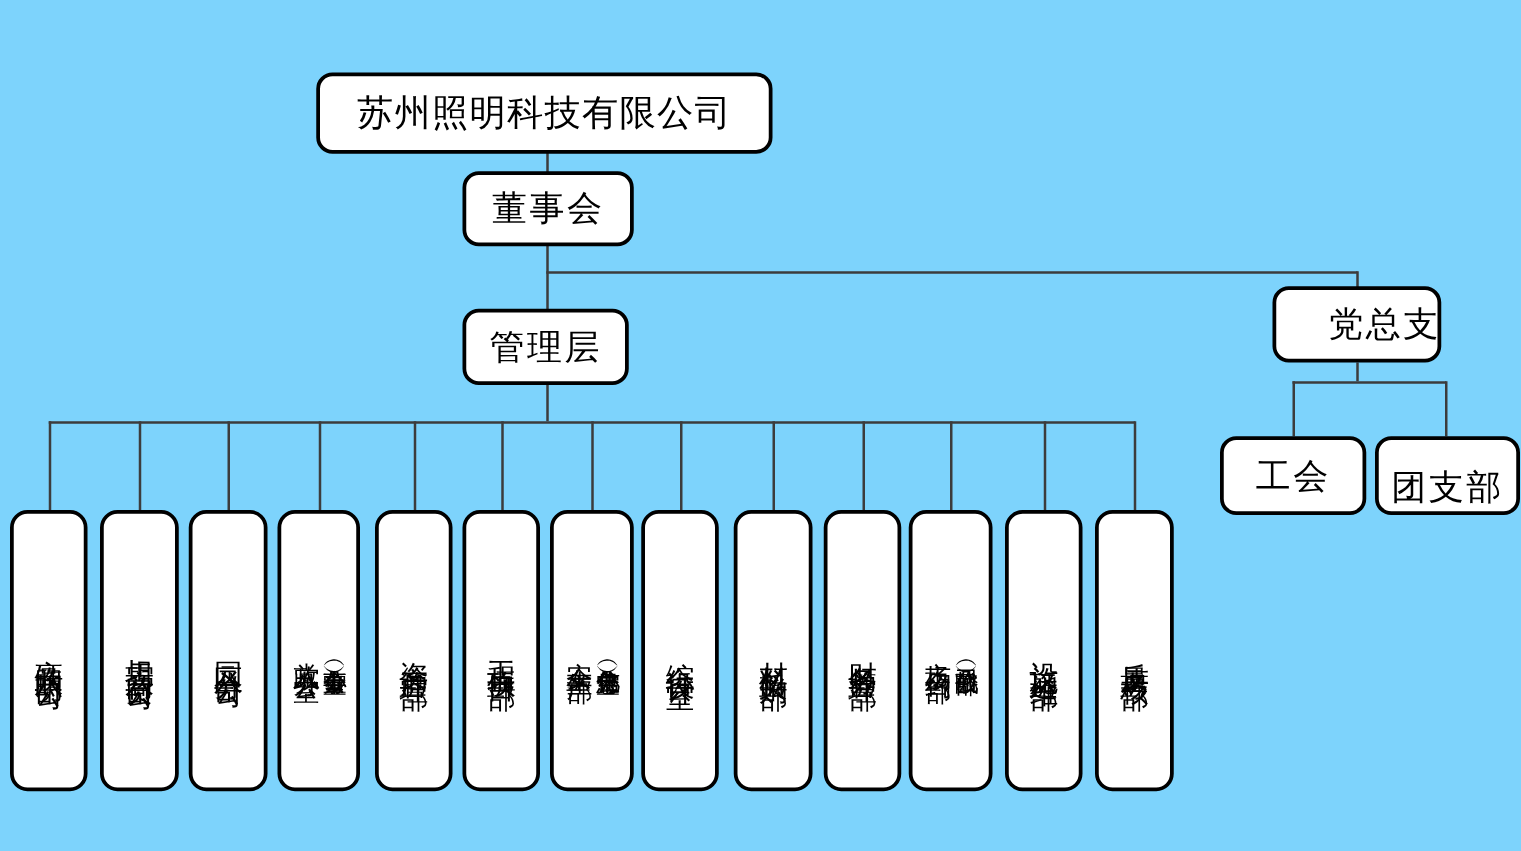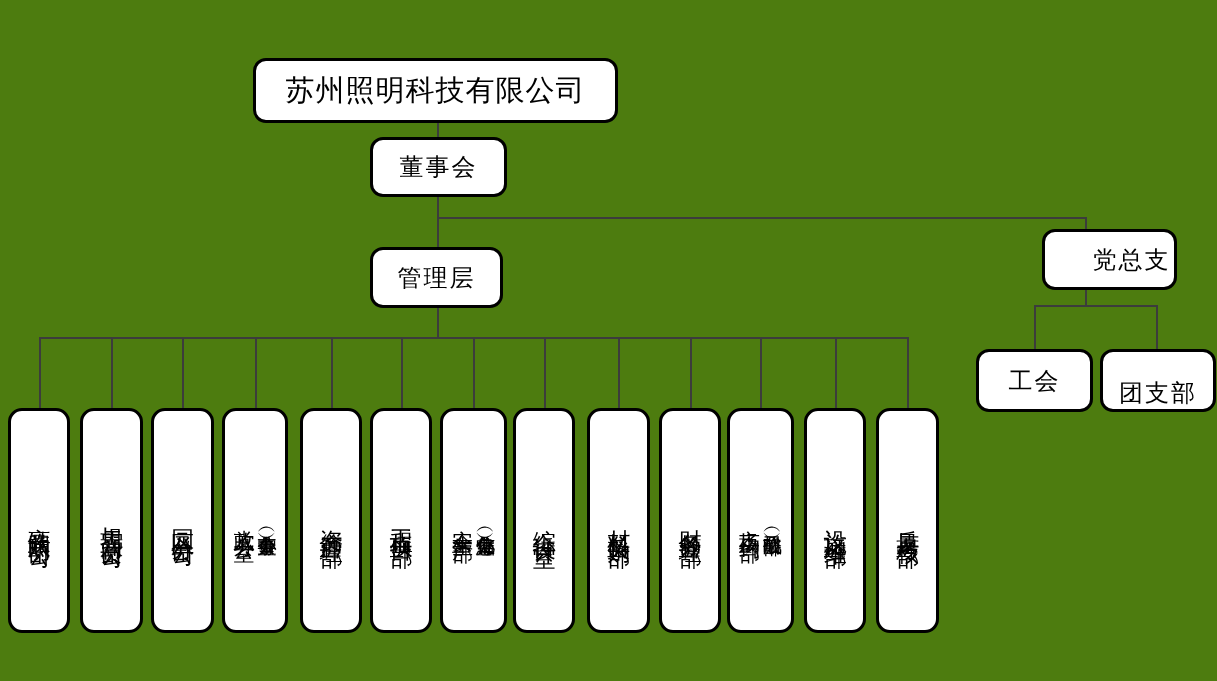--- a/index.html
+++ b/index.html
@@ -1,38 +1,38 @@
 <!DOCTYPE html>
 <html><head>
 <meta charset="utf-8">
 <style>
   html, body { margin: 0; padding: 0; background: #ffffff; }
   .canvas {
     position: relative;
     width: 1217px;
     height: 681px;
-    background: #4d7c0f;
-    font-family: Liberation Sans, sans-serif;
+    background: #7dd3fc;
+    font-family: Liberation Serif, serif;
     color: #000000;
     overflow: hidden;
   }
   
   .node {
     position: absolute;
     box-sizing: border-box;
     border: 3px solid #000000;
     border-radius: 13px;
     background: #ffffff;
     display: flex;
     align-items: center;
     justify-content: center;
     text-align: center;
     z-index: 2;
   }
-  .hlabel { font-size: 24px; letter-spacing: 2px; white-space: nowrap; }
+  .hlabel { font-size: 28px; letter-spacing: 2px; white-space: nowrap; }
   .root-label { font-size: 29px; letter-spacing: 1px; }
   
   .dept {
     position: absolute;
     top: 408px;
     height: 225px;
     box-sizing: border-box;
     border: 3px solid #000000;
     border-radius: 14px;
     background: #ffffff;
@@ -70,21 +70,21 @@
   </div>
 
   <div class="node" style="left:370px; top:137px; width:137px; height:60px;">
     <span class="hlabel">董事会</span>
   </div>
 
   <div class="node" style="left:370px; top:247px; width:133px; height:61px;">
     <span class="hlabel">管理层</span>
   </div>
 
-  <div class="node" style="left:1042px; top:229px; width:135px; height:61px;padding-left:44px;">
+  <div class="node" style="left:1018px; top:229px; width:135px; height:61px;padding-left:44px;">
     <span class="hlabel">党总支</span>
   </div>
 
   <div class="node" style="left:976px; top:349px; width:117px; height:63px;align-items:center;">
     <span class="hlabel">工会</span>
   </div>
   <div class="node" style="left:1100px; top:349px; width:116px; height:63px;align-items:flex-end;">
     <span class="hlabel">团支部</span>
   </div>
 

